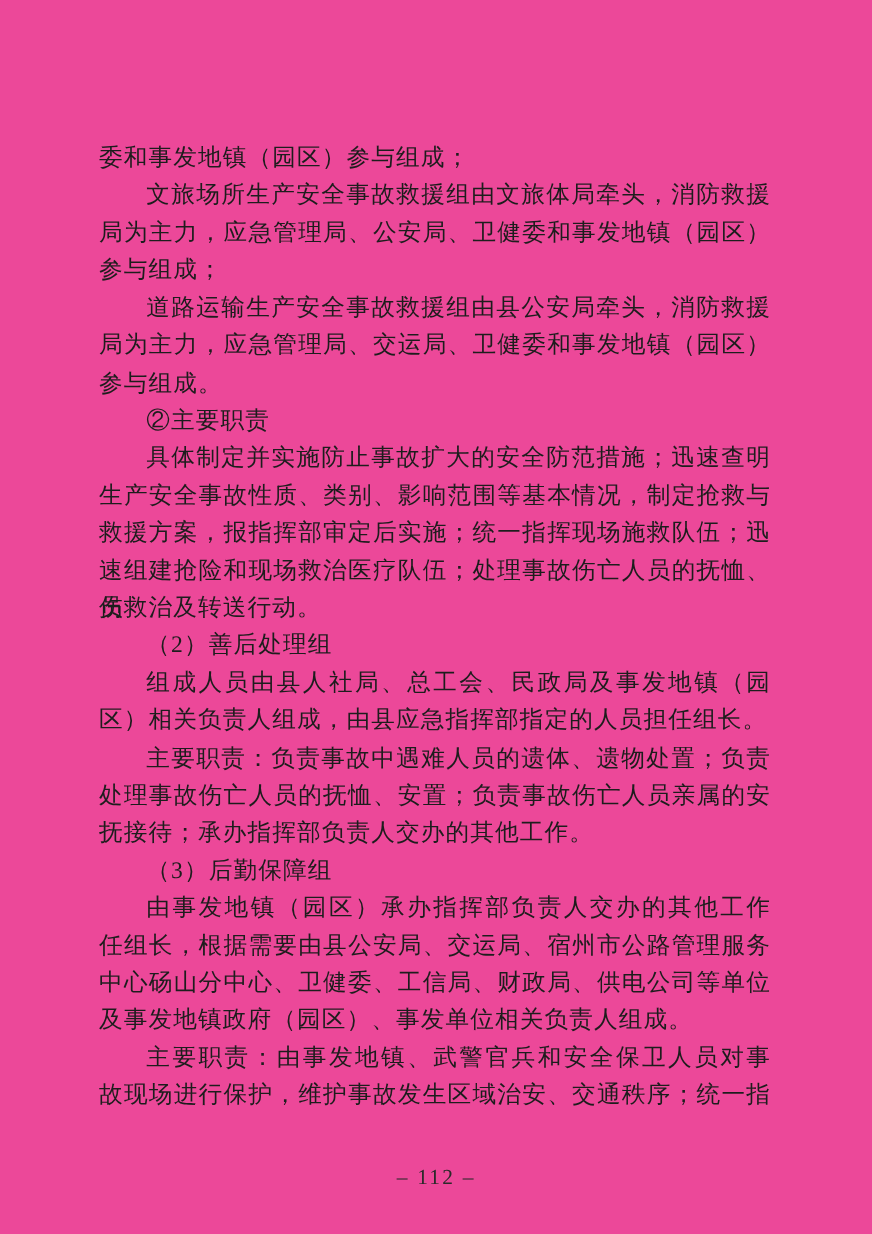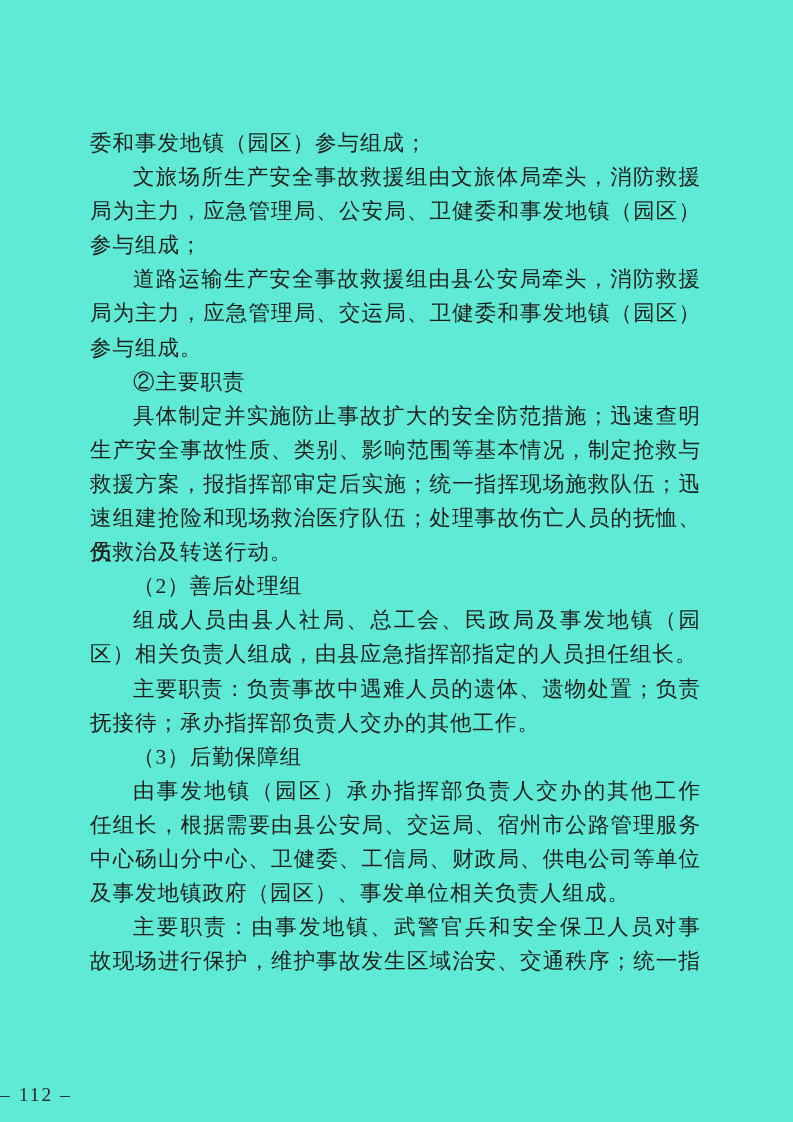--- a/index.html
+++ b/index.html
@@ -10,21 +10,21 @@
     overflow: hidden;
   }
   body {
     position: relative;
     font-family: "Liberation Serif", "DejaVu Serif", serif;
     color: #1d1d1d;
   }
   .page {
     position: absolute;
     inset: 0;
-    background: #5eead4;
+    background: #ec4899;
   }
   .content {
     position: absolute;
     left: 90px;
     top: 126px;
     width: 611px;
   }
   .line {
     height: 34.1px;
     line-height: 34.1px;
@@ -37,23 +37,24 @@
     white-space: normal;
     text-align: justify;
     text-align-last: justify;
     text-justify: inter-character;
   }
   .line.indent {
     text-indent: 43px;
   }
   .page-number {
     position: absolute;
-    top: 1084px;
+    top: 1060px;
     left: 0;
     width: 100%;
+    text-align: center;
     font-size: 19.5px;
     letter-spacing: 2px;
     color: #2a2a2a;
   }
 </style>
 </head>
 <body>
 
 <div class="page">
   <div class="content">
@@ -67,20 +68,21 @@
       <div class="line indent">②主要职责</div>
       <div class="line indent justify">具体制定并实施防止事故扩大的安全防范措施；迅速查明</div>
       <div class="line justify">生产安全事故性质、类别、影响范围等基本情况，制定抢救与</div>
       <div class="line justify">救援方案，报指挥部审定后实施；统一指挥现场施救队伍；迅</div>
       <div class="line justify">速组建抢险和现场救治医疗队伍；处理事故伤亡人员的抚恤、伤</div>
       <div class="line">员救治及转送行动。</div>
       <div class="line indent">（2）善后处理组</div>
       <div class="line indent justify">组成人员由县人社局、总工会、民政局及事发地镇（园</div>
       <div class="line">区）相关负责人组成，由县应急指挥部指定的人员担任组长。</div>
       <div class="line indent justify">主要职责：负责事故中遇难人员的遗体、遗物处置；负责</div>
+      <div class="line justify">处理事故伤亡人员的抚恤、安置；负责事故伤亡人员亲属的安</div>
       <div class="line">抚接待；承办指挥部负责人交办的其他工作。</div>
       <div class="line indent">（3）后勤保障组</div>
       <div class="line indent justify">由事发地镇（园区）承办指挥部负责人交办的其他工作</div>
       <div class="line justify">任组长，根据需要由县公安局、交运局、宿州市公路管理服务</div>
       <div class="line justify">中心砀山分中心、卫健委、工信局、财政局、供电公司等单位</div>
       <div class="line">及事发地镇政府（园区）、事发单位相关负责人组成。</div>
       <div class="line indent justify">主要职责：由事发地镇、武警官兵和安全保卫人员对事</div>
       <div class="line justify">故现场进行保护，维护事故发生区域治安、交通秩序；统一指</div>
     </div>
   <div class="page-number">– 112 –</div>

